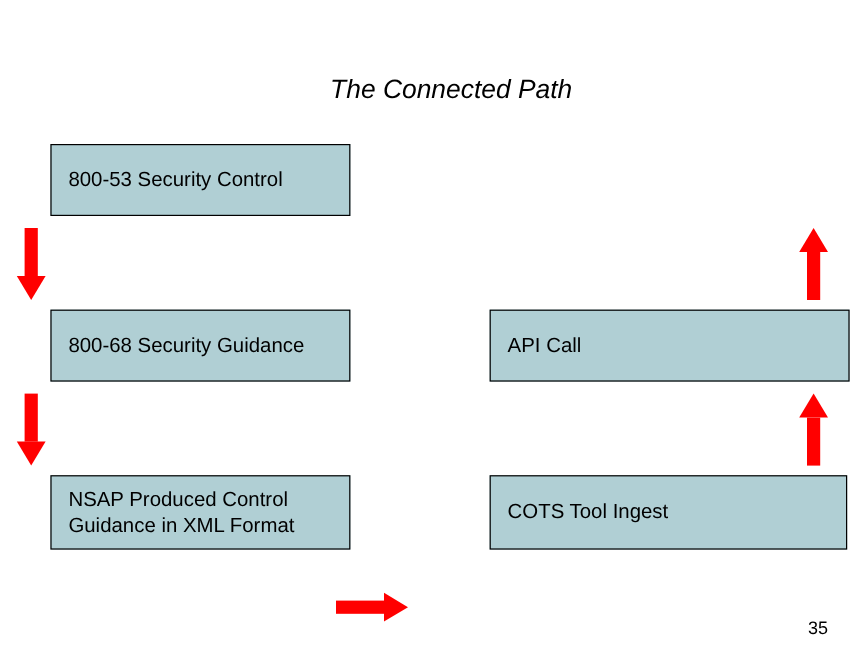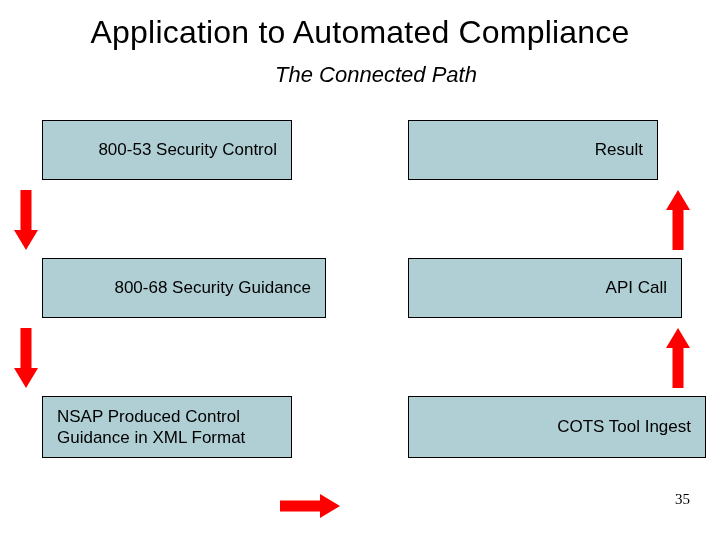--- a/index.html
+++ b/index.html
@@ -1,45 +1,41 @@
 <!DOCTYPE html>
 <html><head>
 <meta charset="utf-8">
 <style>
   * { box-sizing: border-box; margin: 0; padding: 0; }
   html, body { width: 720px; height: 540px; background: #fff; font-family: Arial, Helvetica, sans-serif; color: #000; }
   .slide { position: relative; width: 720px; height: 540px; }
   .title { position: absolute; top: 14px; left: 0; width: 720px; text-align: center; font-size: 32px; font-weight: 400; letter-spacing: 0.2px; }
   .subtitle { position: absolute; top: 62px; left: 16px; width: 720px; text-align: center; font-size: 22px; font-style: italic; font-weight: 400; }
-  .box { position: absolute; background: #b0cfd4; border: 1.5px solid #000; display: flex; align-items: center; justify-content: flex-end; text-align: center; font-size: 17px; line-height: 1.25; padding: 6px 14px; }
+  .box { position: absolute; background: #b0cfd4; border: 1.5px solid #000; display: flex; align-items: center; justify-content: flex-start; text-align: center; font-size: 17px; line-height: 1.25; padding: 6px 14px; }
   .box.left-align { justify-content: flex-start; text-align: left; }
-  .pagenum { position: absolute; right: 30px; bottom: 32px; font-size: 15px; font-family: Liberation Serif, serif; }
+  .pagenum { position: absolute; right: 30px; bottom: 8px; font-size: 15px; }
   svg.arrow { position: absolute; overflow: visible; }
 </style>
 </head>
 <body>
 <div class="slide">
 
-  <div class="title">Application to Automated Compliance</div>
   <div class="subtitle">The Connected Path</div>
 
   <div class="box" style="left:42px; top:120px; width:250px; height:60px;">
     <span>800-53 Security Control</span>
   </div>
-  <div class="box" style="left:42px; top:258px; width:284px; height:60px;">
+  <div class="box" style="left:42px; top:258px; width:250px; height:60px;">
     <span>800-68 Security Guidance</span>
   </div>
   <div class="box left-align" style="left:42px; top:396px; width:250px; height:62px;">
     <span>NSAP Produced Control Guidance in XML Format</span>
   </div>
 
-  <div class="box" style="left:408px; top:120px; width:250px; height:60px;">
-    <span>Result</span>
-  </div>
-  <div class="box" style="left:408px; top:258px; width:274px; height:60px;">
+  <div class="box" style="left:408px; top:258px; width:300px; height:60px;">
     <span>API Call</span>
   </div>
   <div class="box" style="left:408px; top:396px; width:298px; height:62px;">
     <span>COTS Tool Ingest</span>
   </div>
 
   <svg class="arrow" style="left:14px; top:190px;" width="24" height="60">
     <rect x="6.5" y="0" width="11" height="40" fill="#ff0000"></rect>
     <polygon points="0,40 24,40 12,60" fill="#ff0000"></polygon>
   </svg>

